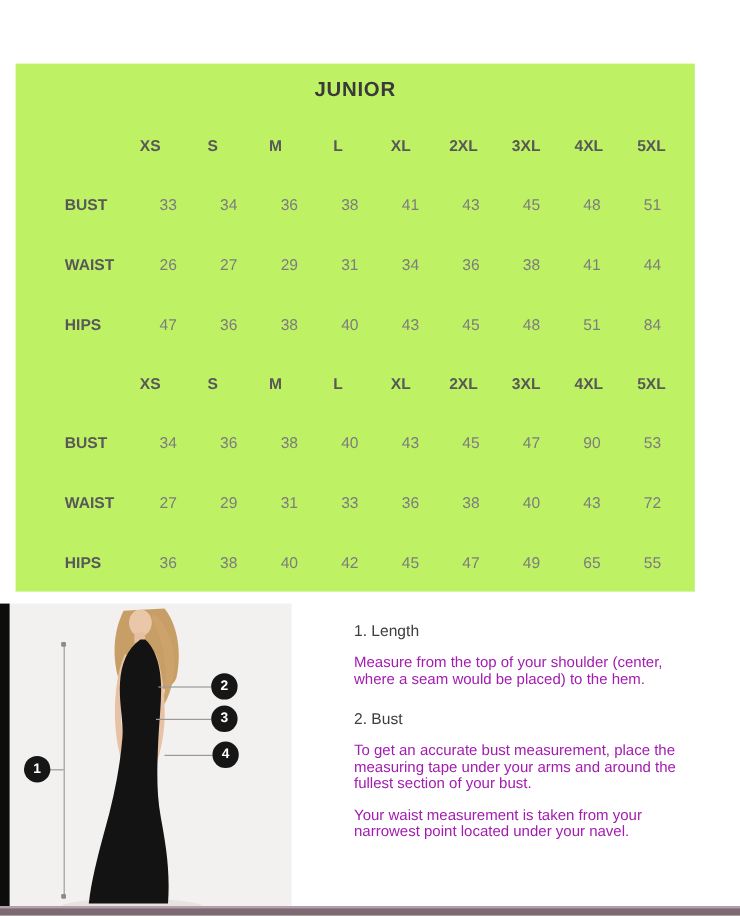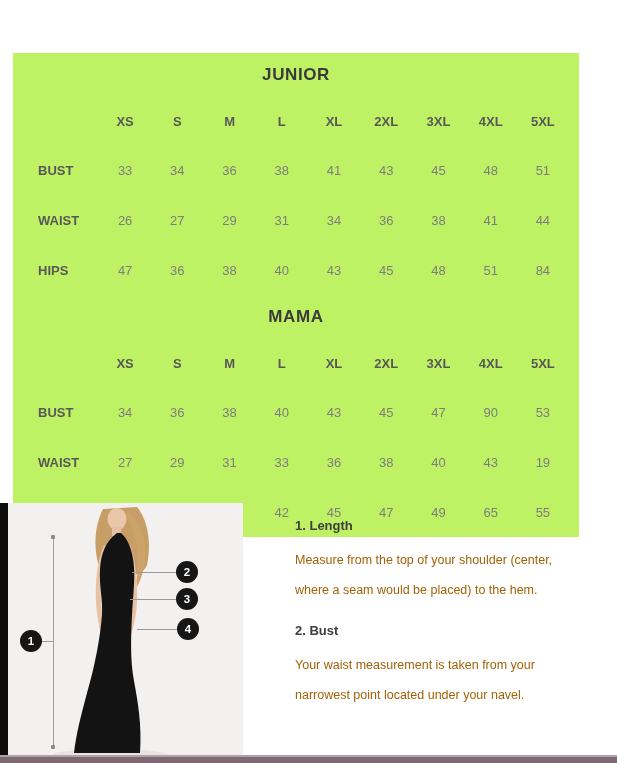--- a/index.html
+++ b/index.html
@@ -17,21 +17,21 @@
   }
   .section-title{
     height:44px;display:flex;align-items:center;justify-content:center;
     font-size:17px;font-weight:bold;color:#3a3a3a;letter-spacing:.6px;
   }
   .t-row{
     display:grid;grid-template-columns:86px repeat(9,1fr);
     align-items:center;padding-right:10px;box-sizing:border-box;
   }
   .t-row.head-row{height:48px;}
-  .t-row.data-row{height:50px;}
+  .t-row.data-row{height:50px;padding-left:16px;}
   .cell{font-size:13px;text-align:center;color:#7d7d7d;}
   .cell.head{font-weight:bold;color:#585858;text-align:center;}
   .cell.label{font-weight:bold;color:#585858;text-align:left;padding-left:25px;}
   
   .photo{
     position:absolute;left:0;top:503px;width:243px;height:260px;
     background:#f3f1ef;
   }
   .photo svg{position:absolute;left:0;top:0;}
   .black-strip{
@@ -42,25 +42,25 @@
     background:#161616;color:#ffffff;font-size:11.5px;font-weight:bold;
     display:flex;align-items:center;justify-content:center;z-index:3;
   }
   .mline{position:absolute;height:1px;background:#9a9a9a;z-index:2;}
   .vline{position:absolute;width:1px;background:#9f9d9b;left:53px;top:35px;height:209px;z-index:2;}
   .dot{position:absolute;width:4px;height:4px;border-radius:1px;background:#8b8b8b;z-index:2;}
   .guide-text{
     position:absolute;left:295px;top:505px;width:300px;
   }
   .guide-text h4{
-    margin:18px 0 0;font-size:13px;font-weight:bold;color:#3e3e3e;
+    margin:18px 0 0;font-size:13px;font-weight:normal;color:#3e3e3e;
   }
   .guide-text h4:first-child{margin-top:13px;}
   .guide-text p{
-    margin:12px 0 0;width:288px;font-size:12.5px;line-height:30px;color:#a16207;
+    margin:12px 0 0;width:288px;font-size:12.5px;line-height:14px;color:#a21caf;
   }
   .bottom-bar{
     position:absolute;left:0;bottom:0;width:617px;height:8px;
     background:#7e6a75;border-top:2px solid #b3a0ab;box-sizing:border-box;z-index:5;
   }
 </style>
 </head>
 <body>
 
 <section class="chart">
@@ -111,21 +111,20 @@
         <div class="cell val">40</div>
         <div class="cell val">43</div>
         <div class="cell val">45</div>
         <div class="cell val">48</div>
         <div class="cell val">51</div>
         <div class="cell val">84</div>
       </div>
   </div>
 
   <div class="chart-section">
-    <div class="section-title">MAMA</div>
     <div class="t-row head-row">
         <div class="cell label"></div>
         <div class="cell head">XS</div>
         <div class="cell head">S</div>
         <div class="cell head">M</div>
         <div class="cell head">L</div>
         <div class="cell head">XL</div>
         <div class="cell head">2XL</div>
         <div class="cell head">3XL</div>
         <div class="cell head">4XL</div>
@@ -146,21 +145,21 @@
     <div class="t-row data-row">
         <div class="cell label">WAIST</div>
         <div class="cell val">27</div>
         <div class="cell val">29</div>
         <div class="cell val">31</div>
         <div class="cell val">33</div>
         <div class="cell val">36</div>
         <div class="cell val">38</div>
         <div class="cell val">40</div>
         <div class="cell val">43</div>
-        <div class="cell val">19</div>
+        <div class="cell val">72</div>
       </div>
     <div class="t-row data-row">
         <div class="cell label">HIPS</div>
         <div class="cell val">36</div>
         <div class="cell val">38</div>
         <div class="cell val">40</div>
         <div class="cell val">42</div>
         <div class="cell val">45</div>
         <div class="cell val">47</div>
         <div class="cell val">49</div>
@@ -205,16 +204,17 @@
   <div class="marker" style="left:176px;top:85px;">3</div>
 
   <div class="mline" style="left:137px;top:126px;width:40px;"></div>
   <div class="marker" style="left:177px;top:115px;">4</div>
 </div>
 
 <div class="guide-text">
   <h4>1. Length</h4>
   <p>Measure from the top of your shoulder (center, where a seam would be placed) to the hem.</p>
   <h4>2. Bust</h4>
+  <p>To get an accurate bust measurement, place the measuring tape under your arms and around the fullest section of your bust.</p>
   <p>Your waist measurement is taken from your narrowest point located under your navel.</p>
 </div>
 
 <div class="bottom-bar"></div>
 
 </body></html>

